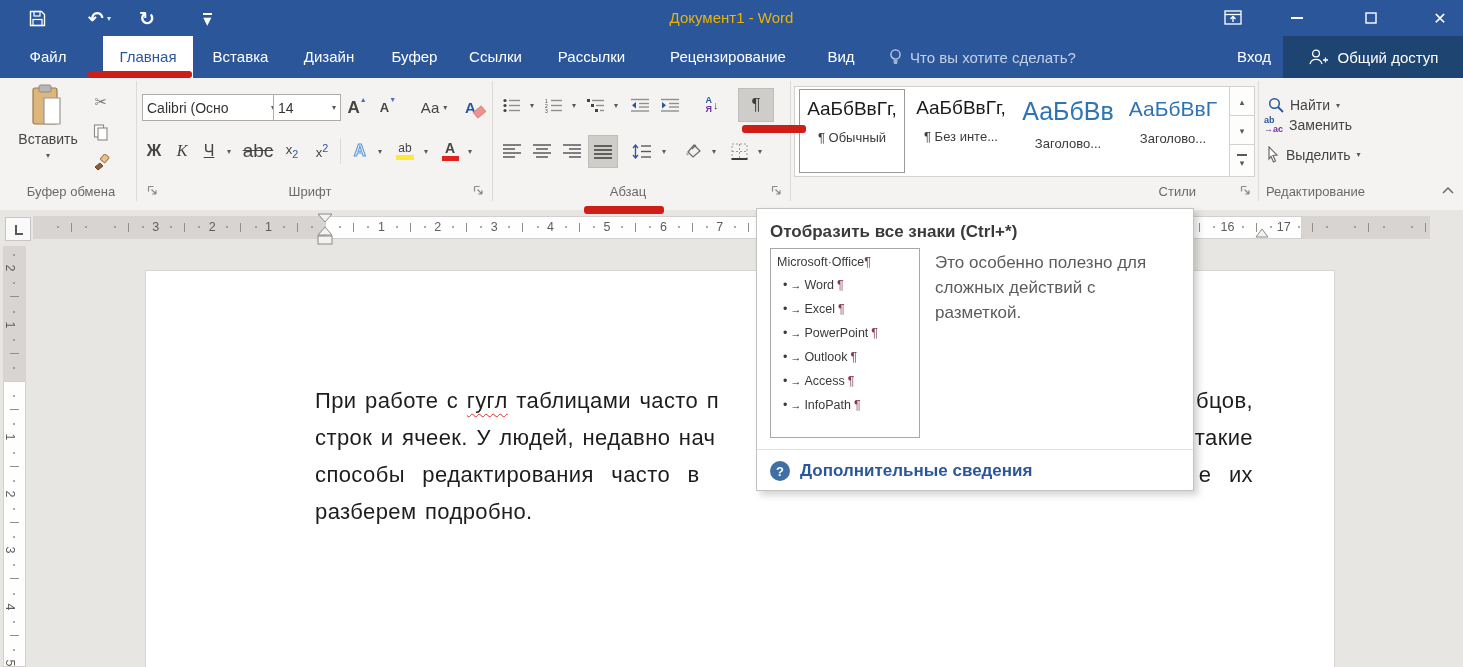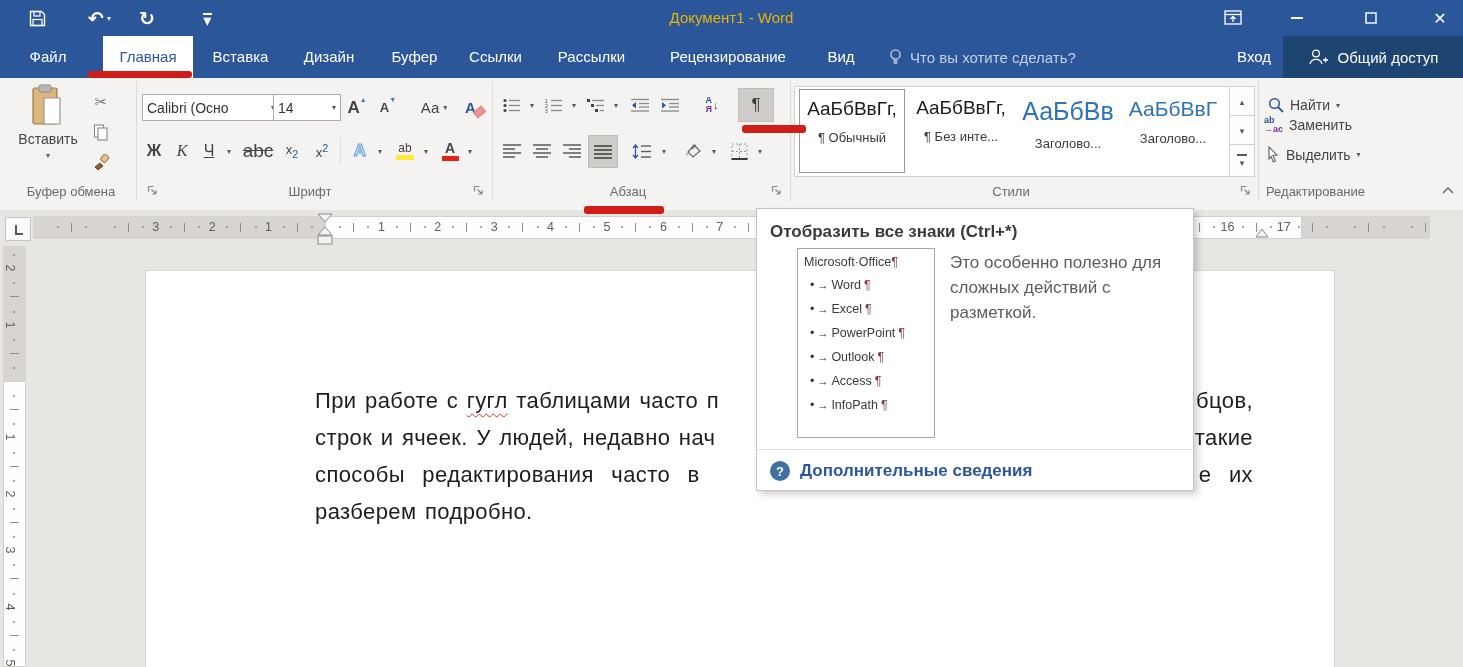--- a/index.html
+++ b/index.html
@@ -64,21 +64,21 @@
   .rhalf{position:absolute;top:7px;width:1px;height:9px;background:#8f8e8c;}
   .vnum{position:absolute;left:4px;transform:translateY(-50%) rotate(90deg);font-size:12.5px;color:#5f5e5d;}
   .vdot{position:absolute;left:10px;width:2px;height:2px;background:#8f8e8c;border-radius:50%;}
   .vhalf{position:absolute;left:7px;width:9px;height:1px;background:#8f8e8c;}
   .tabsel{position:absolute;left:5px;top:217px;width:24px;height:22px;background:#fbfafa;border:1px solid #c8c6c3;z-index:2;display:flex;align-items:center;justify-content:center;}
   .indmark{position:absolute;z-index:3;}
   
   .tooltip{position:absolute;left:756px;top:208px;width:436px;height:281px;background:#fff;border:1px solid #c5c3c1;box-shadow:4px 4px 7px rgba(0,0,0,0.18);z-index:40;}
   .tt-title{padding:13px 16px 4px 13px;font-weight:bold;font-size:17px;color:#3b3a39;}
   .tt-body{display:flex;padding:2px 13px 0 13px;}
-  .tt-preview{width:131px;height:178px;border:1px solid #a9a7a5;padding:6px 0 4px 5px;font-size:12.5px;color:#3b3a39;flex:none;margin-left:27px;}
+  .tt-preview{width:131px;height:178px;border:1px solid #a9a7a5;padding:6px 12px 4px 5px;font-size:12.5px;color:#3b3a39;flex:none;}
   .tp-item{display:flex;align-items:center;gap:3px;margin:0 0 10px 7px;white-space:nowrap;}
   .tp-head{margin:0 0 9px 1px;white-space:nowrap;}
   .pilcrow{color:#803d52;}
   .tp-arr{color:#1a1a1a;font-size:11px;}
   .tt-text{flex:1;padding:2px 2px 0 15px;font-size:17px;line-height:25px;color:#5d5c5b;}
   .tt-text p{margin:0;}
   .tt-text p + p{margin-top:27px;}
   .tt-divider{position:absolute;left:0;right:0;top:240px;border-top:1px solid #e3e2e0;}
   .tt-footer{position:absolute;left:13px;bottom:9px;display:flex;align-items:center;gap:10px;}
   .helpcirc{width:20px;height:20px;border-radius:50%;background:#3f6fa5;color:#fff;font-size:13px;font-weight:bold;display:flex;align-items:center;justify-content:center;}
@@ -430,21 +430,21 @@
     </div>
     <div class="sbtn" style="top:8px;">▴</div>
     <div class="sbtn" style="top:37px;">▾</div>
     <div class="sbtn" style="top:66px;height:31px;">
       <i style="display:block;width:10px;height:2px;background:#595959;margin-bottom:2px;"></i>▾
     </div>
     <svg class="rb" style="left:1239px;top:106px;" width="13" height="13" viewBox="0 0 13 13">
       <path d="M2.5 2.5 H7.5 M2.5 2.5 V7.5" stroke="#8a8886" fill="none" stroke-width="1.2"></path>
       <path d="M5.5 5.5 L10 10 M10 10 V6.2 M10 10 H6.2" stroke="#8a8886" fill="none" stroke-width="1.2"></path>
     </svg>
-    <div class="gl" style="left:794px;width:434px;">Стили</div>
+    <div class="gl" style="left:762px;width:434px;text-align:right;">Стили</div>
     <div class="sep" style="left:1258px;"></div>
 
     <div class="edrow" style="left:1268px;top:8px;margin-top:11px;">
       <svg width="16" height="16" viewBox="0 0 16 16">
         <circle cx="6.5" cy="6.5" r="4.8" fill="none" stroke="#2b579a" stroke-width="1.5"></circle>
         <line x1="10" y1="10" x2="15" y2="15" stroke="#2b579a" stroke-width="1.8"></line>
       </svg>
       <span>Найти</span>
       <span class="caret">▾</span>
     </div>

